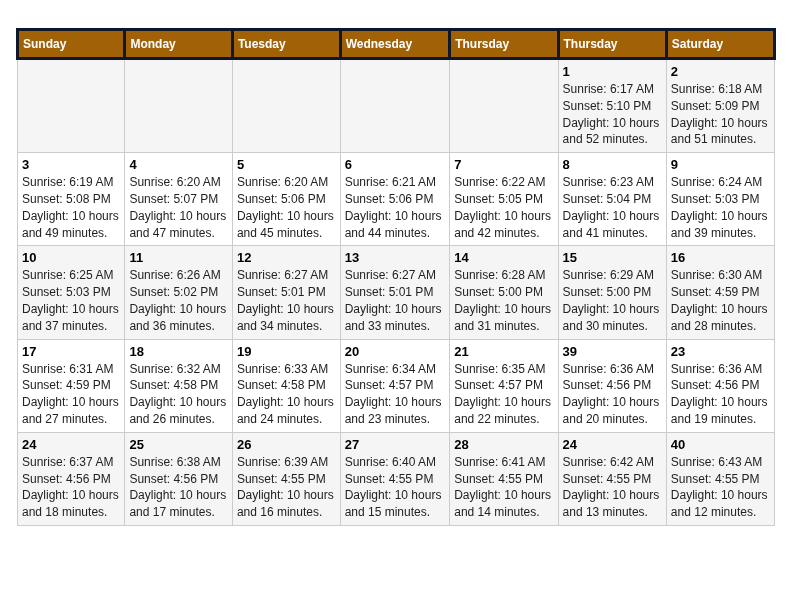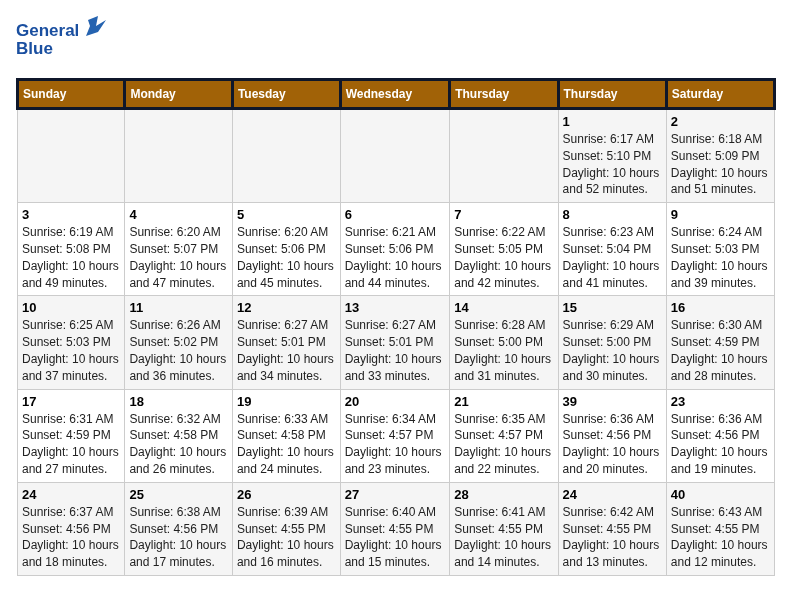--- a/index.html
+++ b/index.html
@@ -70,27 +70,20 @@
     }
     tbody tr:nth-child(even) td {
       background-color: #fff;
     }
     td.empty { background: #f5f5f5; }
   </style>
 </head>
 <body>
 
 <div class="header-area">
-  <div class="logo-wrapper">
-<svg width="90" height="50" viewBox="0 0 90 50" xmlns="http://www.w3.org/2000/svg">
-  <text x="0" y="20" font-size="17" font-weight="bold" font-family="Arial" fill="#1a4fa0">General</text>
-  <text x="0" y="38" font-size="17" font-weight="bold" font-family="Arial" fill="#1a4fa0">Blue</text>
-  <polygon points="72,4 82,0 80,10 90,4 82,16 70,20 74,10" fill="#2563b0"></polygon>
-</svg>
-    </div>
 </div>
 
 <table>
   <thead>
     <tr>
     <th>Sunday</th>
         <th>Monday</th>
         <th>Tuesday</th>
         <th>Wednesday</th>
         <th>Thursday</th>

